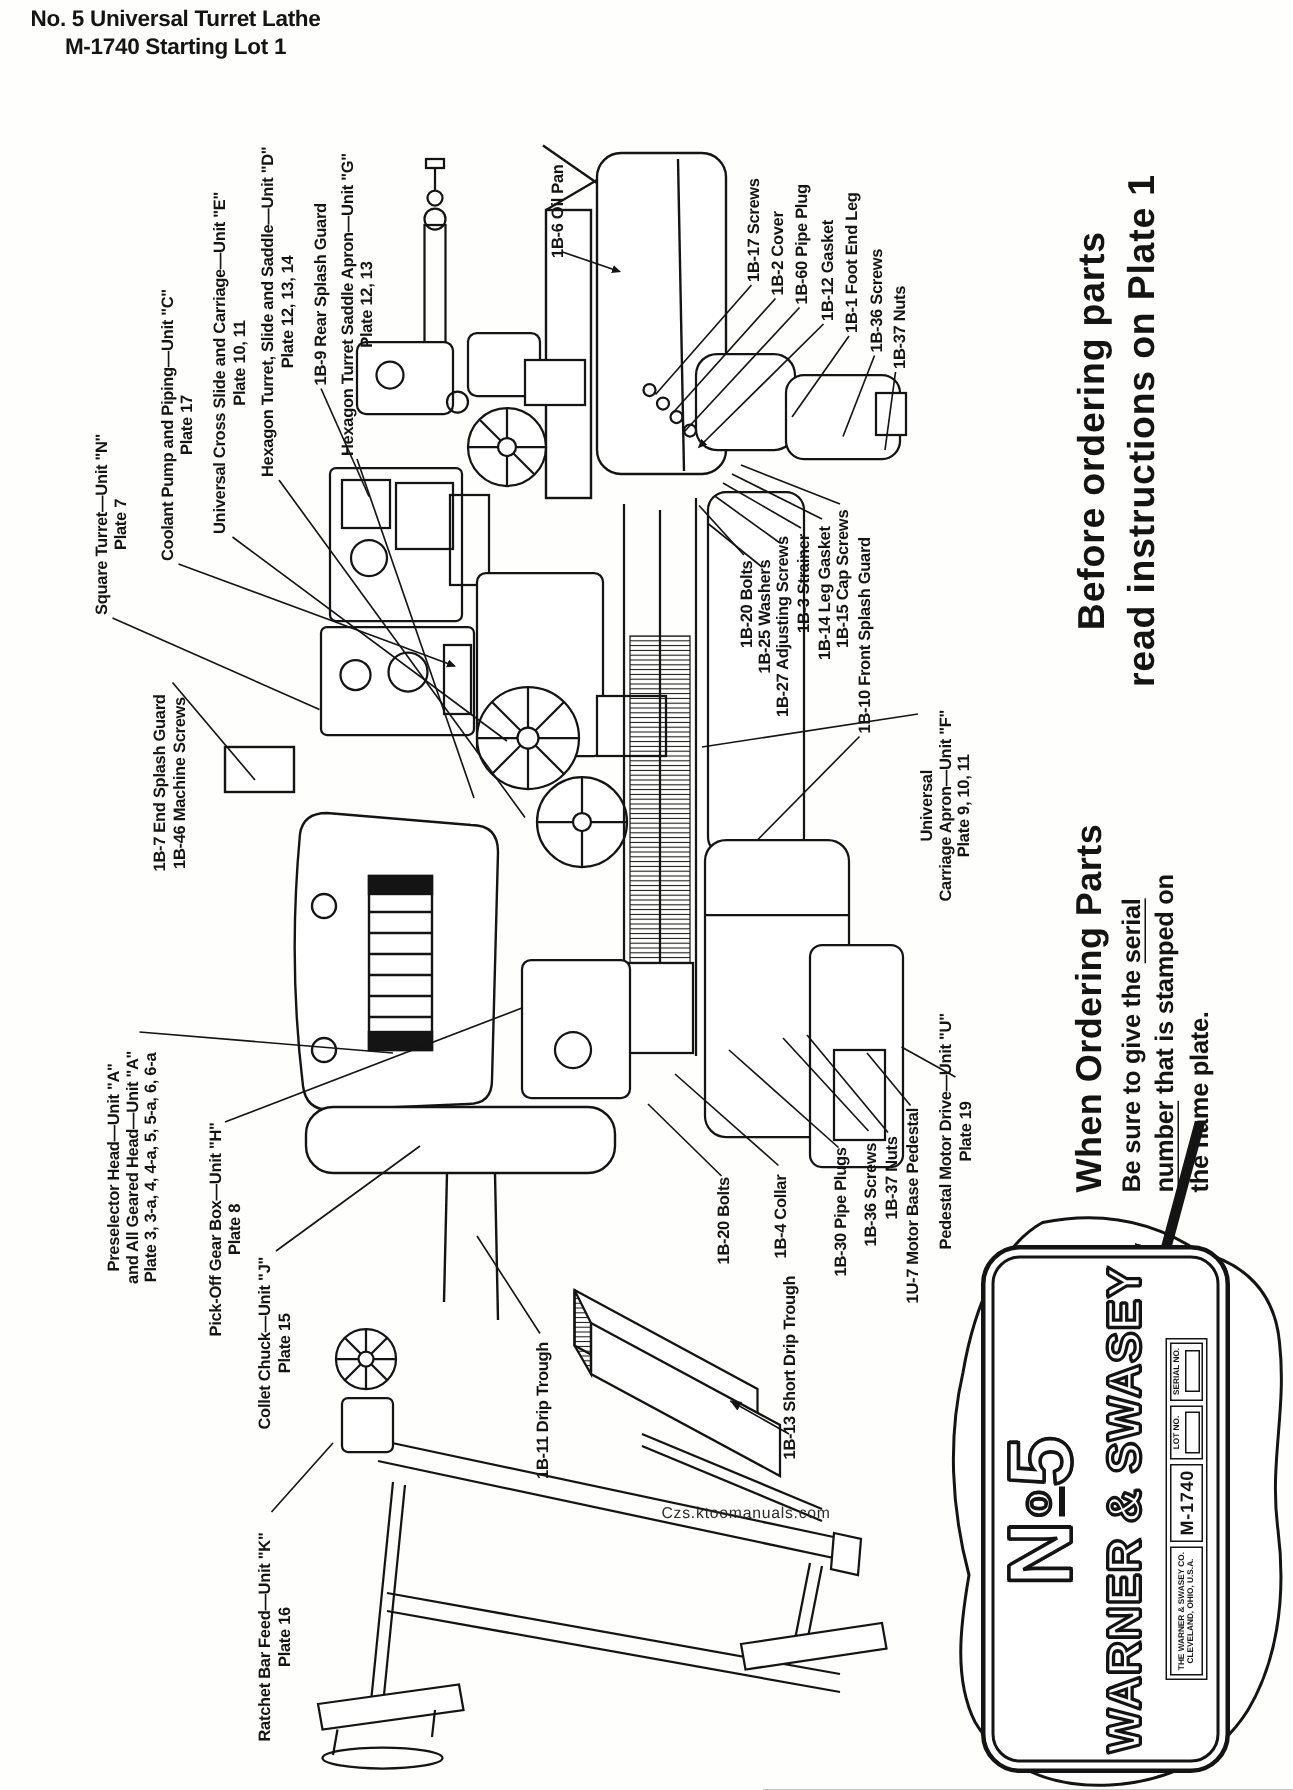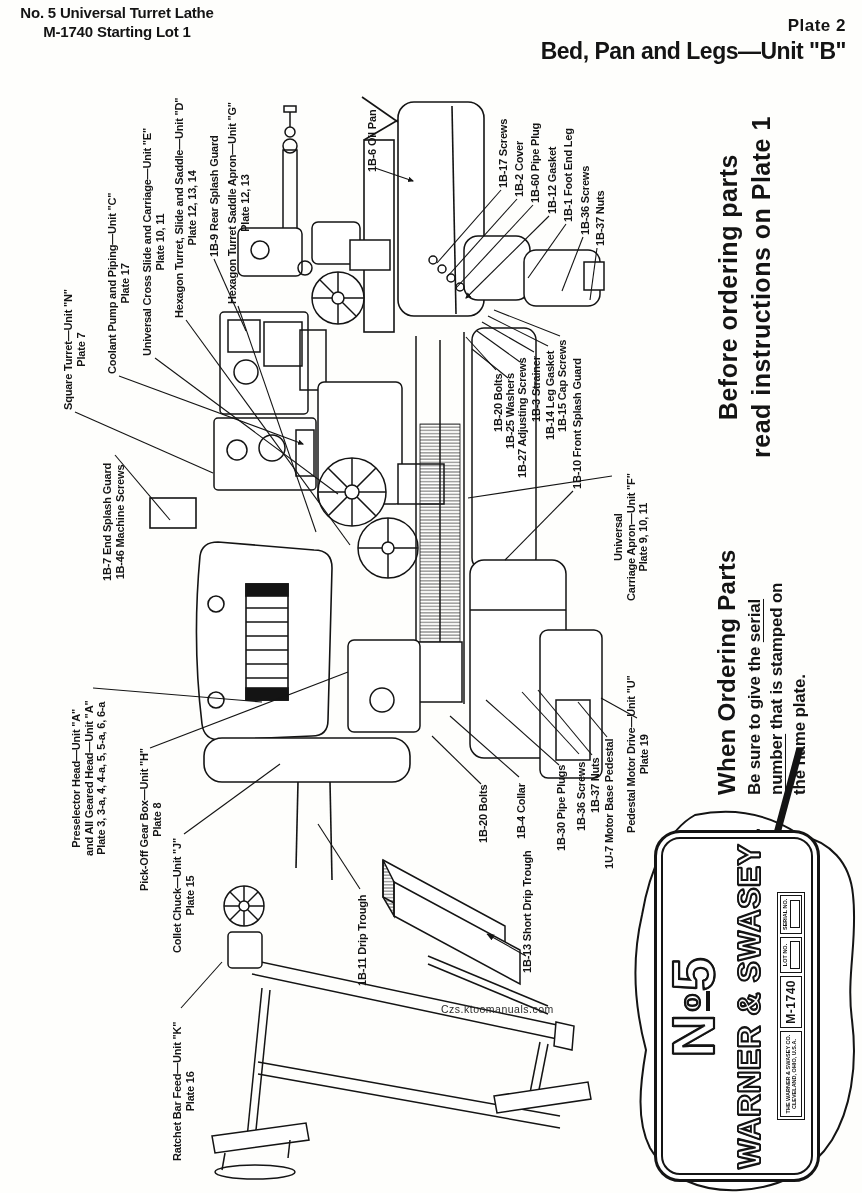--- a/index.html
+++ b/index.html
@@ -240,24 +240,20 @@
 
     <g>
       <line x1="800" y1="748" x2="765" y2="878" stroke="#141414" stroke-width="7" marker-end="url(#arr)"></line>
     </g>
   </svg>
 
   <div class="hdr-left">
     <div>No. 5 Universal Turret Lathe</div>
     <div>M-1740 Starting Lot 1</div>
   </div>
-  <div class="hdr-right">
-    <div class="plate-no">Plate 2</div>
-    <div class="plate-title">Bed, Pan and Legs—Unit "B"</div>
-  </div>
 
   <div class="vlabel notice-big" style="left:712px;top:458px;">
     <div>Before ordering parts</div>
     <div>read instructions on Plate 1</div>
   </div>
 
   <div class="vlabel notice-when" style="left:713px;top:795px;">
     <div class="wh">When Ordering Parts</div>
     <div class="wb">
       <div><span>Be sure to give the </span><span class="u">serial</span></div>

